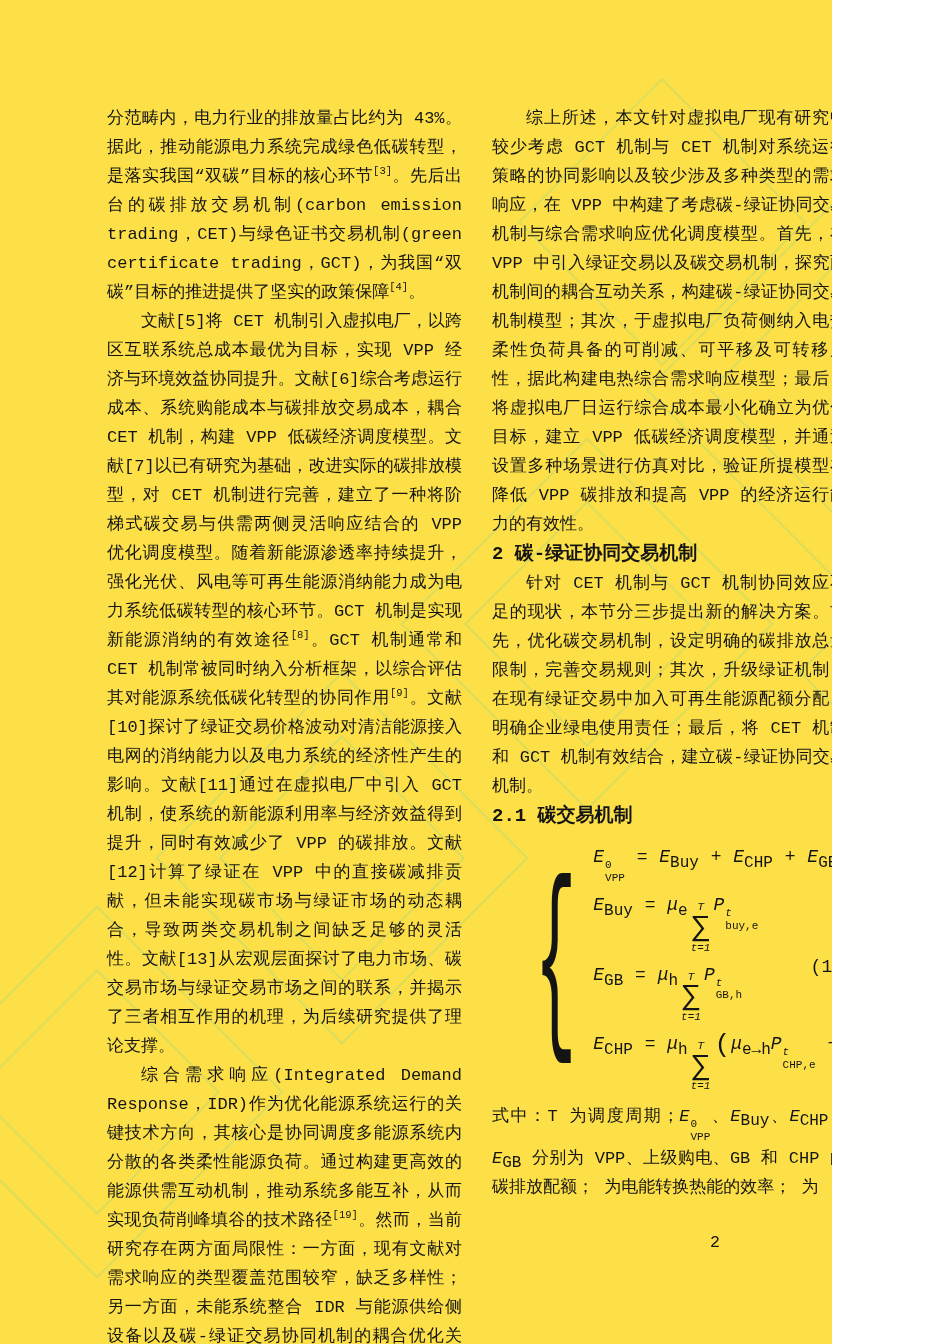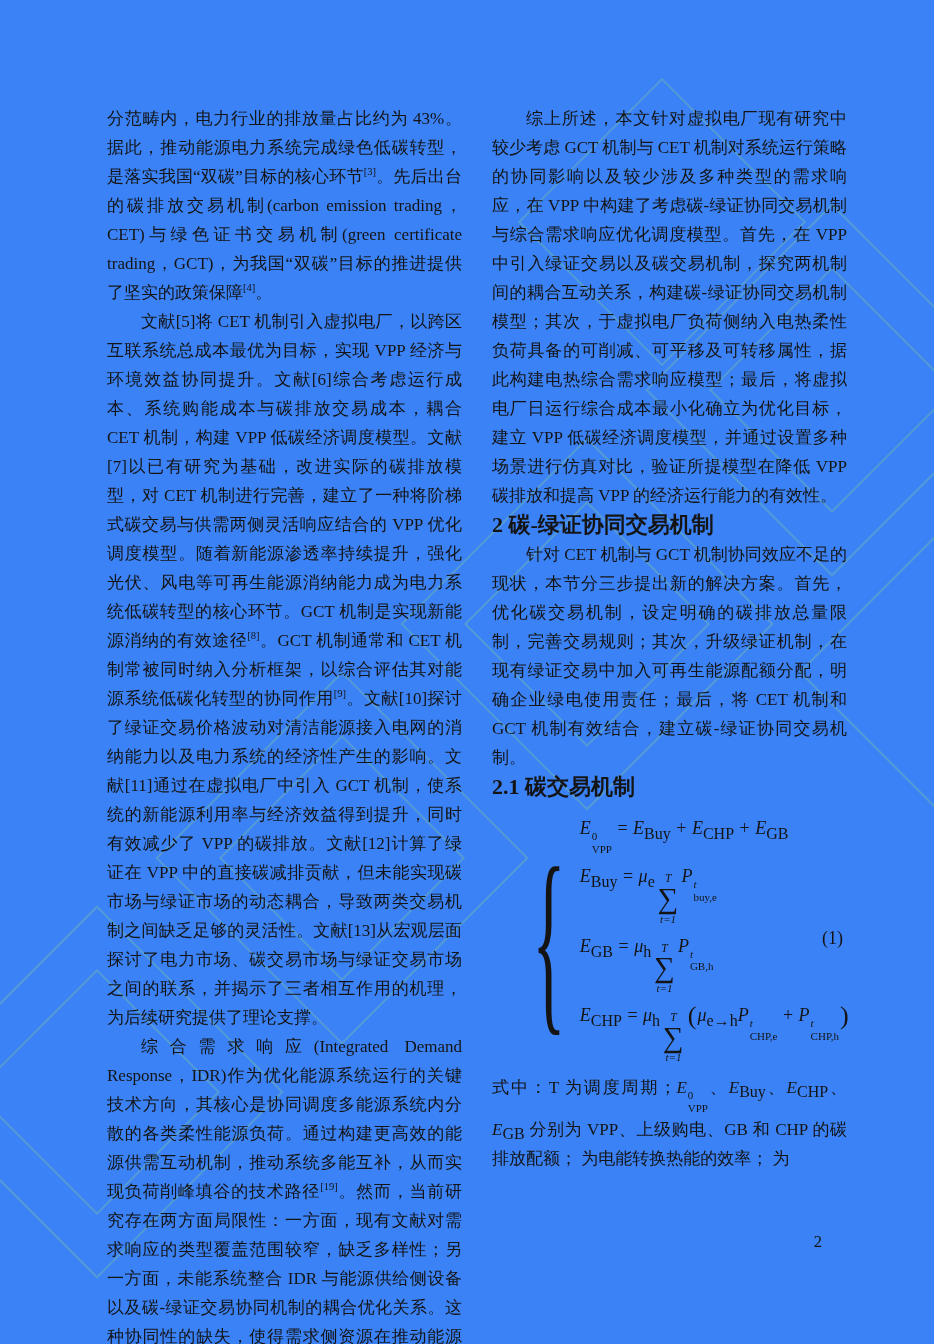--- a/index.html
+++ b/index.html
@@ -1,36 +1,36 @@
 <!DOCTYPE html>
 <html><head>
 <meta charset="utf-8">
 <style>
   html,body{margin:0;padding:0;background:#ffffff;}
   .page{
     position:relative;
-    width:934px;height:1344px;
-    background:#3b82f6;
-    font-family:Liberation Serif, serif;
+    width:832px;height:1344px;
+    background:#fde047;
+    font-family:Liberation Mono, monospace;
     color:#141414;
     overflow:hidden;
   }
   
   .wm-layer{position:absolute;inset:0;z-index:0;pointer-events:none;}
   .wm{position:absolute;border:2px solid #8fd48f;opacity:.30;transform:rotate(45deg);}
   
   .columns{
     position:absolute;left:107px;top:104px;width:740px;
     display:flex;gap:30px;z-index:1;
   }
   .col{width:355px;font-size:17px;line-height:29px;text-align:justify;}
   .col p{margin:0;text-indent:2em;}
   .col p.noindent{text-indent:0;}
   sup.ref{font-size:.62em;line-height:0;vertical-align:super;}
-  .h-sec{font-weight:bold;font-size:22px;line-height:30px;margin:0;text-indent:0;}
+  .h-sec{font-weight:bold;font-size:19px;line-height:30px;margin:0;text-indent:0;}
   
   .imath{white-space:nowrap;}
   .var{font-style:italic;}
   .var .vb{font-style:italic;}
   .op{font-style:normal;padding:0 1px;}
   .op.big{font-size:1.45em;font-style:normal;vertical-align:-0.12em;}
   .scripts{
     display:inline-flex;flex-direction:column;align-items:flex-start;
     font-size:11px;font-style:normal;line-height:1.15;
     vertical-align:-0.55em;margin-left:1px;

